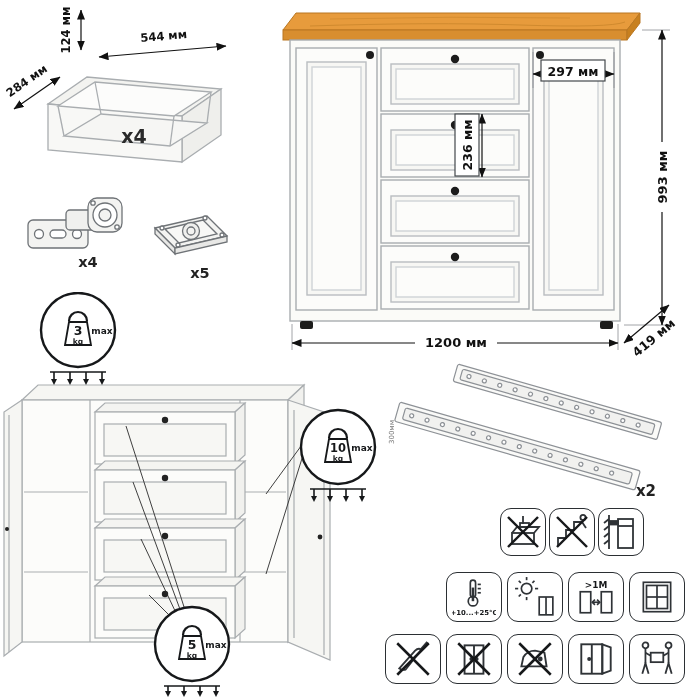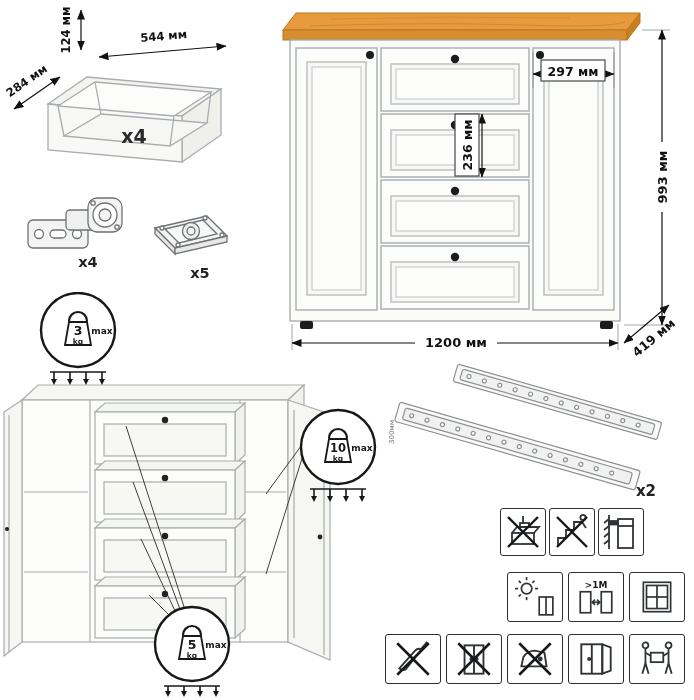--- a/index.html
+++ b/index.html
@@ -1,21 +1,21 @@
 <!DOCTYPE html>
 <html><head>
 <meta charset="utf-8">
 <style>
   * { margin:0; padding:0; box-sizing:border-box; }
   html,body { background:#fff; }
   body { font-family:"DejaVu Sans","Liberation Sans",sans-serif; }
   .page { position:relative; width:694px; height:700px; background:#ffffff; overflow:hidden; }
   .abs { position:absolute; }
   svg text { font-family:"DejaVu Sans","Liberation Sans",sans-serif; }
-  .icon-cell { position:absolute; border:1.8px solid #2b2f33; border-radius:3px; background:#fff;
+  .icon-cell { position:absolute; border:1.8px solid #2b2f33; border-radius:11px; background:#fff;
                display:flex; align-items:center; justify-content:center; }
 </style>
 </head>
 <body>
 
 <div class="page">
 
   <svg width="0" height="0" class="abs" aria-hidden="true">
     <defs>
       <marker id="arr" viewBox="0 0 10 8" markerWidth="10" markerHeight="8" refX="9.5" refY="4" orient="auto-start-reverse" markerUnits="userSpaceOnUse">
@@ -375,20 +375,33 @@
           <line x1="8" y1="14" x2="3" y2="18"></line>
         <line x1="8" y1="21" x2="3" y2="25"></line>
           <line x1="8" y1="28" x2="3" y2="32"></line>
         <rect x="17" y="7" width="15" height="29"></rect>
         <line x1="17" y1="14" x2="32" y2="14"></line>
         <rect x="8" y="9" width="9" height="3.5" fill="#2f3337"></rect>
       </g>
     </svg>
   </div>
 
+  <div class="icon-cell" style="left:446px;top:572px;width:56px;height:50px">
+    <svg width="44" height="42" viewBox="0 0 40 40">
+      <g fill="none" stroke="#2f3337" stroke-width="1.6">
+        <rect x="16.5" y="4" width="5" height="16" rx="2.5"></rect>
+        <circle cx="19" cy="24" r="4.5"></circle>
+        <line x1="19" y1="11" x2="19" y2="24" stroke-width="2.4"></line>
+        <line x1="23.5" y1="8" x2="26.5" y2="8"></line>
+        <line x1="23.5" y1="12" x2="26.5" y2="12"></line>
+        <line x1="23.5" y1="16" x2="26.5" y2="16"></line>
+      </g>
+      <text x="20" y="37" font-size="6.6" font-weight="bold" fill="#16181a" text-anchor="middle">+10...+25°C</text>
+    </svg>
+  </div>
   <div class="icon-cell" style="left:507px;top:572px;width:56px;height:50px">
     <svg width="44" height="42" viewBox="0 0 40 40">
       <g fill="none" stroke="#2f3337" stroke-width="1.6">
         <circle cx="12" cy="12" r="5"></circle>
         <line x1="12" y1="4" x2="12" y2="1"></line>
           <line x1="12" y1="20" x2="12" y2="23"></line>
         <line x1="4" y1="12" x2="1" y2="12"></line>
           <line x1="20" y1="12" x2="23" y2="12"></line>
         <line x1="6.5" y1="6.5" x2="4.5" y2="4.5"></line>
           <line x1="17.5" y1="6.5" x2="19.5" y2="4.5"></line>

